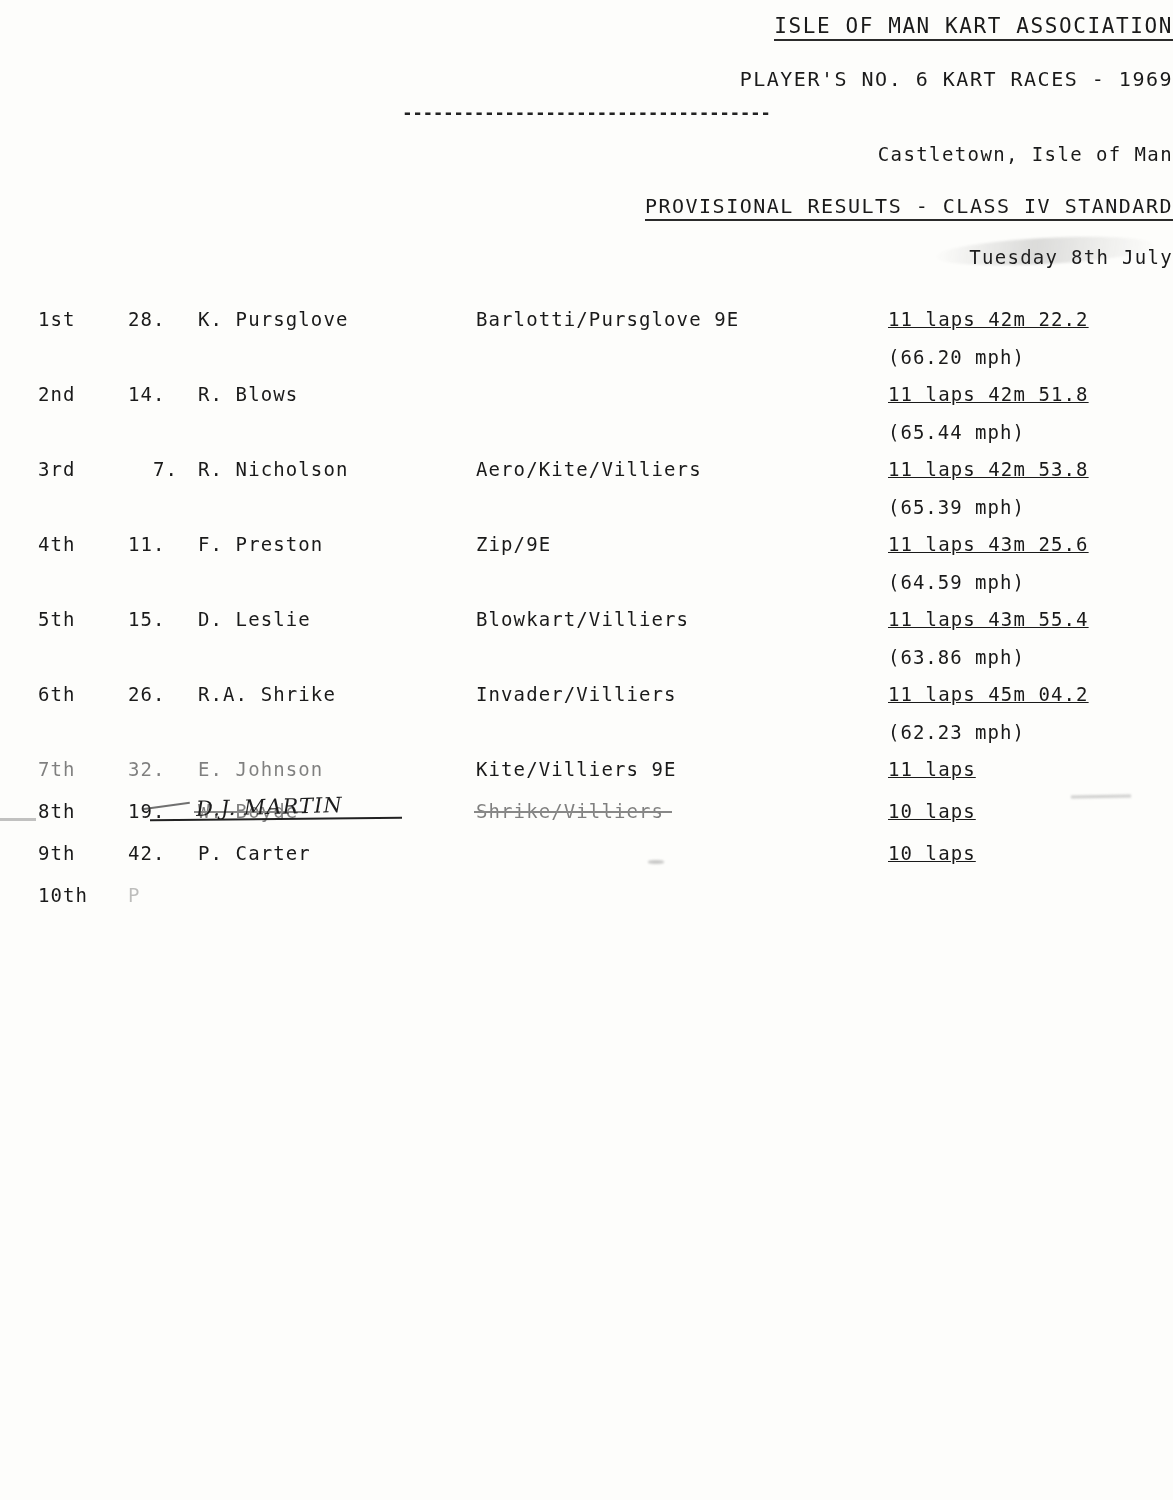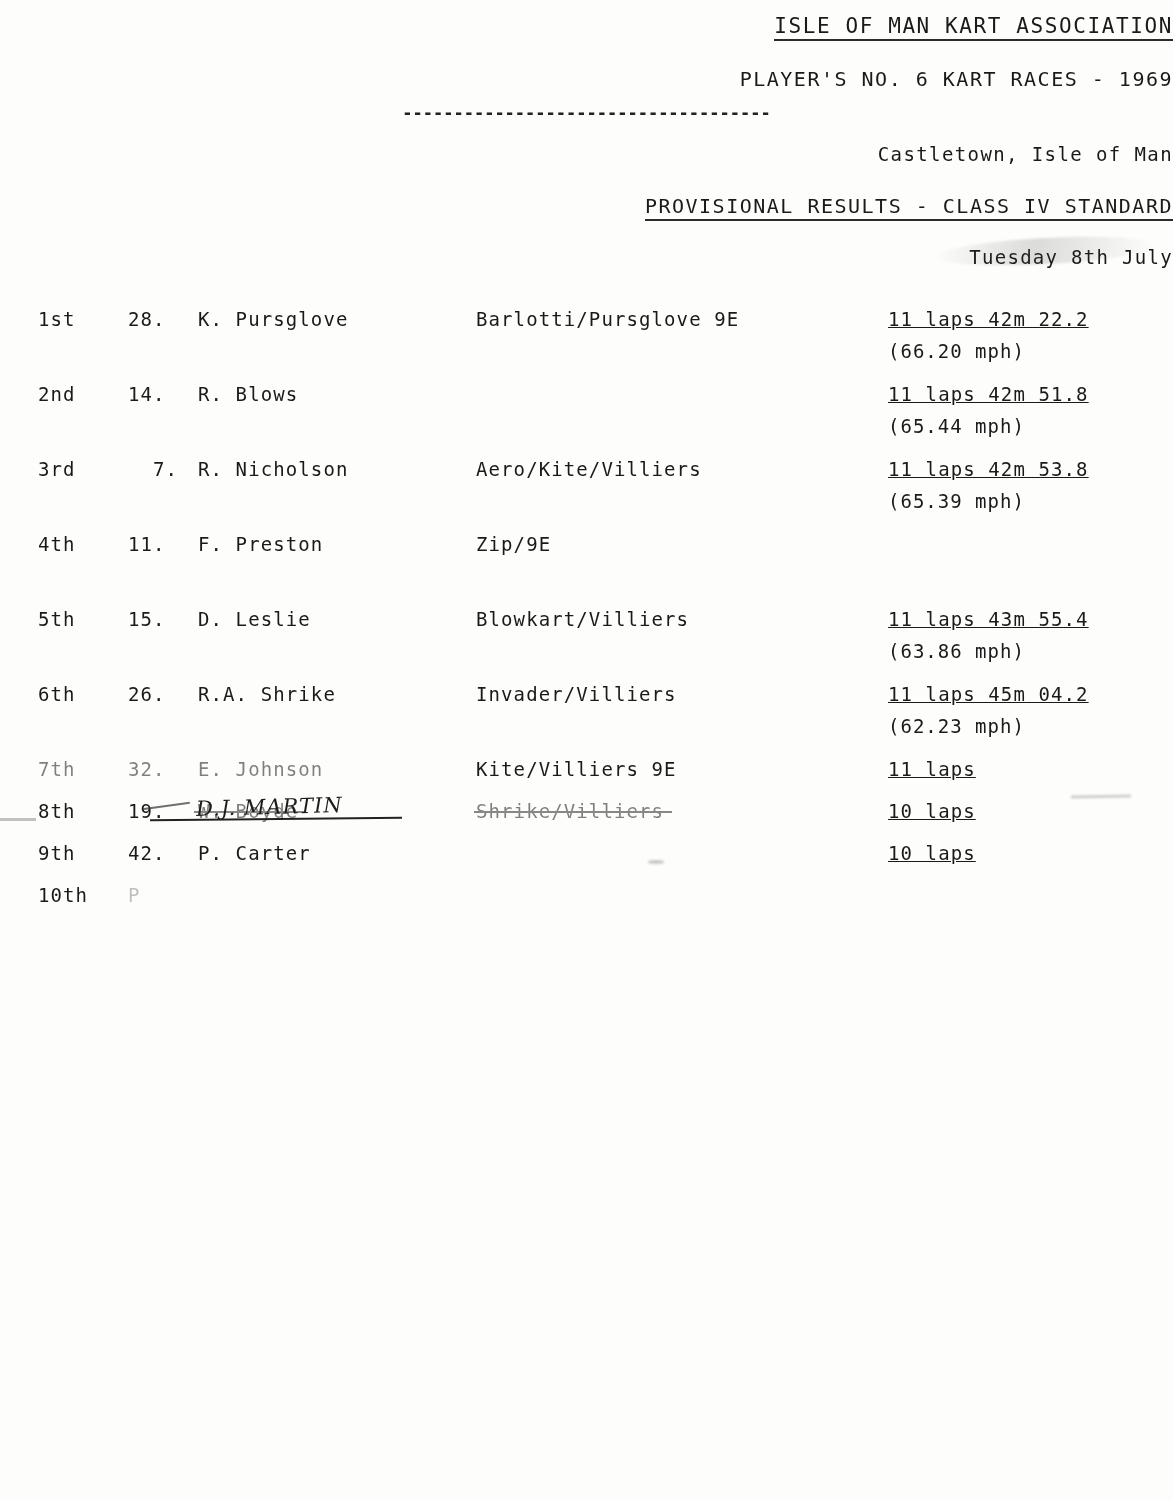--- a/index.html
+++ b/index.html
@@ -131,21 +131,21 @@
     letter-spacing: 1.1px;
   }
   .row.tight { height: 42px; }
   .c-pos  { position: absolute; left: 38px;  width: 70px; }
   .c-num  { position: absolute; left: 128px; width: 64px; text-align: left; }
   .c-num.r { text-align: right; width: 50px; left: 128px; }
   .c-name { position: absolute; left: 198px; width: 250px; }
   .c-kart { position: absolute; left: 476px; width: 420px; }
   .c-time { position: absolute; left: 888px; width: 280px; }
   .c-time .t1 { display: block; text-decoration: underline; }
-  .c-time .t2 { display: block; margin-top: 10px; letter-spacing: 1px; }
+  .c-time .t2 { display: block; margin-top: 16px; letter-spacing: 1px; }
 
   
   .faded { opacity: .55; }
   .veryfaded { opacity: .28; }
 
   
   .struck {
     position: relative;
     display: inline-block;
   }
@@ -255,20 +255,24 @@
         <span class="t1">11 laps   42m 53.8</span>
         <span class="t2">(65.39 mph)</span>
       </div>
     </div>
 
     <div class="row">
       <div class="c-pos">4th</div>
       <div class="c-num">11.</div>
       <div class="c-name">F. Preston</div>
       <div class="c-kart">Zip/9E</div>
+      <div class="c-time">
+        <span class="t1">11 laps   43m 25.6</span>
+        <span class="t2">(64.59 mph)</span>
+      </div>
     </div>
 
     <div class="row">
       <div class="c-pos">5th</div>
       <div class="c-num">15.</div>
       <div class="c-name">D. Leslie</div>
       <div class="c-kart">Blowkart/Villiers</div>
       <div class="c-time">
         <span class="t1">11 laps   43m 55.4</span>
         <span class="t2">(63.86 mph)</span>

